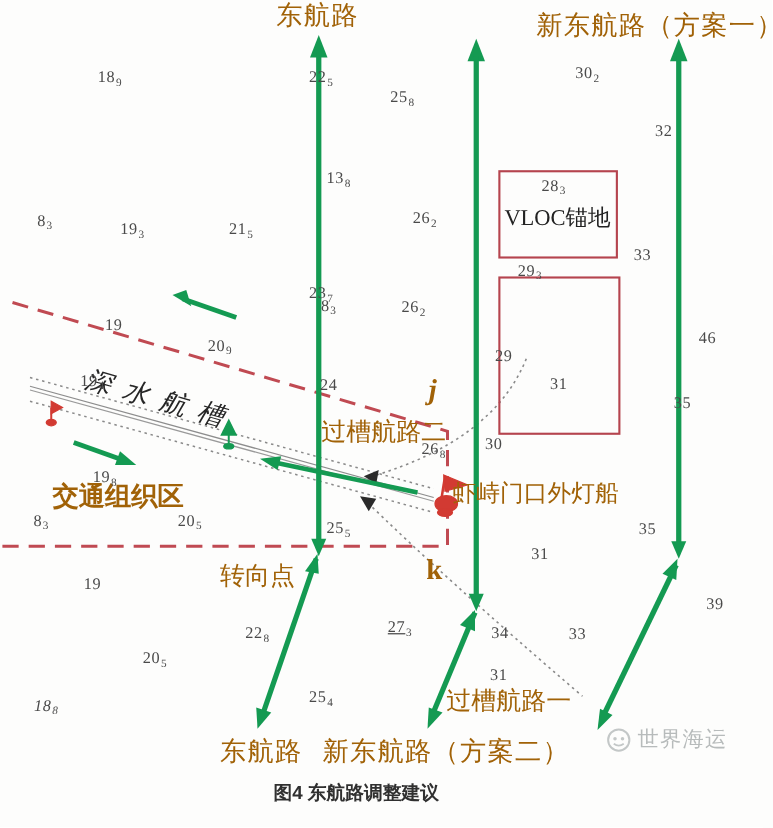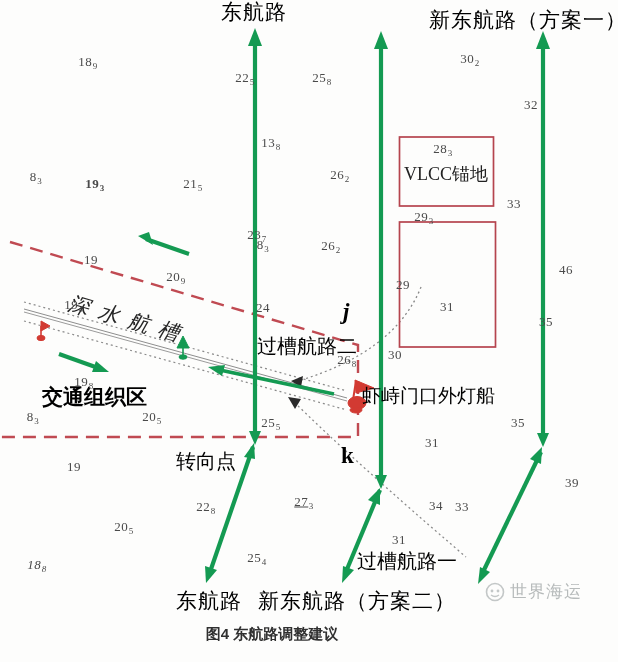--- a/index.html
+++ b/index.html
@@ -1,31 +1,31 @@
 <!DOCTYPE html>
 <html style="--route_green: #149a52; --boundary_red: #c04a52; --box_red: #b5444e; --dotted_gray: #8a8a8a; --buoy_red: #d23a32; --watermark_gray: #b7bbbb;"><head>
 <meta charset="utf-8">
 <style>
   html,body{margin:0;padding:0;background:#fff;}
   #stage{position:relative;width:618px;height:662px;background:#fdfdfc;overflow:hidden;
          font-family:"Liberation Serif","DejaVu Serif",serif;}
   svg.layer{position:absolute;left:0;top:0;}
-  .lbl{position:absolute;color:#000000;white-space:nowrap;line-height:1.05;}
+  .lbl{position:absolute;color:#a16207;white-space:nowrap;line-height:1.05;}
   .title{font-size:21px;letter-spacing:1px;}
   .cjk20{font-size:20px;}
   .cjk21{font-size:21px;}
   .cjk19{font-size:19px;}
   .anch{font-size:18px;text-align:center;color:#222;}
   .pt{font-size:23px;font-weight:bold;}
   .deep{font-size:21px;font-style:italic;letter-spacing:10px;transform:rotate(16deg);transform-origin:left top;color:#262626;}
   .depth{position:absolute;transform:translate(-50%,-50%);font-size:13px;color:#4a4a4a;letter-spacing:0.5px;}
   .depth sub{font-size:9px;vertical-align:-3px;margin-left:0.5px;}
   .caption{position:absolute;left:0;top:625px;width:544px;text-align:center;
            font-family:"Liberation Sans","DejaVu Sans",sans-serif;
-           font-size:15px;font-weight:bold;color:#303030;}
+           font-size:15px;font-weight:bold;color:#303030;padding-left:13px;}
   .wm{position:absolute;left:484px;top:580px;display:flex;align-items:center;gap:4px;
       color:var(--watermark_gray);font-size:17px;letter-spacing:1px;}
   .grn{stroke:var(--route_green);fill:none;}
   .grnf{fill:var(--route_green);stroke:none;}
   .redb{stroke:var(--boundary_red);fill:none;}
   .boxr{stroke:var(--box_red);fill:none;}
   .dot{stroke:var(--dotted_gray);fill:none;}
   .blkf{fill:#2a2a2a;stroke:none;}
   .buoyr{fill:var(--buoy_red);stroke:var(--buoy_red);}
   .buoyg{fill:var(--route_green);stroke:var(--route_green);}
@@ -117,37 +117,37 @@
   </svg>
 
   <div class="lbl title" style="left:221px;top:1px;">东航路</div>
   <div class="lbl title" style="left:409px;top:9px;margin-left:20px;">新东航路（方案一）</div>
   <div class="lbl deep" style="left:72px;top:292px;">深水航槽</div>
   <div class="lbl cjk20" style="left:257px;top:336px;">过槽航路二</div>
   <div class="lbl cjk21" style="left:42px;top:386px;font-weight:bold;">交通组织区</div>
   <div class="lbl cjk19" style="left:362px;top:386px;">虾峙门口外灯船</div>
   <div class="lbl cjk20" style="left:176px;top:451px;">转向点</div>
   <div class="lbl cjk20" style="left:357px;top:551px;">过槽航路一</div>
-  <div class="lbl anch" style="left:399px;top:165px;width:94px;">VLCC锚地</div>
+  <div class="lbl anch" style="left:399px;top:165px;width:94px;">VLOC锚地</div>
   <div class="lbl pt" style="left:343px;top:300px;font-style:italic;">j</div>
   <div class="lbl pt" style="left:341px;top:444px;">k</div>
   <div class="lbl title" style="left:176px;top:590px;">东航路</div>
   <div class="lbl title" style="left:258px;top:590px;">新东航路（方案二）</div>
 
   <div>
       <span class="depth" style="left: 88px; top: 62px;">18<sub>9</sub></span>
-      <span class="depth" style="left: 245px; top: 62px; margin-top: 16px;">22<sub>5</sub></span>
+      <span class="depth" style="left: 257px; top: 62px;">22<sub>5</sub></span>
       <span class="depth" style="left: 470px; top: 59px;">30<sub>2</sub></span>
       <span class="depth" style="left: 322px; top: 78px;">25<sub>8</sub></span>
       <span class="depth" style="left: 531px; top: 105px;">32</span>
       <span class="depth" style="left: 271px; top: 143px;">13<sub>8</sub></span>
       <span class="depth" style="left: 443px; top: 149px;">28<sub>3</sub></span>
       <span class="depth" style="left: 340px; top: 175px;">26<sub>2</sub></span>
       <span class="depth" style="left: 36px; top: 177px;">8<sub>3</sub></span>
-      <span class="depth" style="left: 95px; top: 184px; font-weight: bold;">19<sub>3</sub></span>
+      <span class="depth" style="left: 106px; top: 184px;">19<sub>3</sub></span>
       <span class="depth" style="left: 193px; top: 184px;">21<sub>5</sub></span>
       <span class="depth" style="left: 514px; top: 204px;">33</span>
       <span class="depth" style="left: 424px; top: 217px;">29<sub>3</sub></span>
       <span class="depth" style="left: 257px; top: 235px;">23<sub>7</sub></span>
       <span class="depth" style="left: 263px; top: 245px;">8<sub>3</sub></span>
       <span class="depth" style="left: 331px; top: 246px;">26<sub>2</sub></span>
       <span class="depth" style="left: 91px; top: 260px;">19</span>
       <span class="depth" style="left: 566px; top: 270px;">46</span>
       <span class="depth" style="left: 176px; top: 277px;">20<sub>9</sub></span>
       <span class="depth" style="left: 403px; top: 285px;">29</span>
@@ -158,23 +158,23 @@
       <span class="depth" style="left: 395px; top: 355px;">30</span>
       <span class="depth" style="left: 311px; top: 360px; margin-left: 36px;">26<sub>8</sub></span>
       <span class="depth" style="left: 84px; top: 382px;">19<sub>8</sub></span>
       <span class="depth" style="left: 33px; top: 417px;">8<sub>3</sub></span>
       <span class="depth" style="left: 152px; top: 417px;">20<sub>5</sub></span>
       <span class="depth" style="left: 271px; top: 423px;">25<sub>5</sub></span>
       <span class="depth" style="left: 518px; top: 423px;">35</span>
       <span class="depth" style="left: 432px; top: 443px;">31</span>
       <span class="depth" style="left: 74px; top: 467px;">19</span>
       <span class="depth" style="left: 572px; top: 483px;">39</span>
-      <span class="depth" style="left: 304px; top: 502px; text-decoration: underline;">27<sub>3</sub></span>
+      <span class="depth" style="left: 320px; top: 502px; text-decoration: underline;">27<sub>3</sub></span>
       <span class="depth" style="left: 206px; top: 507px;">22<sub>8</sub></span>
-      <span class="depth" style="left: 400px; top: 506px; margin-left: 36px;">34</span>
+      <span class="depth" style="left: 400px; top: 506px;">34</span>
       <span class="depth" style="left: 462px; top: 507px;">33</span>
       <span class="depth" style="left: 124px; top: 527px;">20<sub>5</sub></span>
       <span class="depth" style="left: 399px; top: 540px;">31</span>
       <span class="depth" style="left: 257px; top: 558px;">25<sub>4</sub></span>
       <span class="depth" style="left: 37px; top: 565px; font-style: italic;">18<sub>8</sub></span>
     </div>
 
   <div class="wm">
     <svg width="22" height="22" viewBox="0 0 22 22">
       <circle cx="11" cy="11" r="8.5" fill="none" stroke="#c3c7c7" stroke-width="1.6"></circle>

